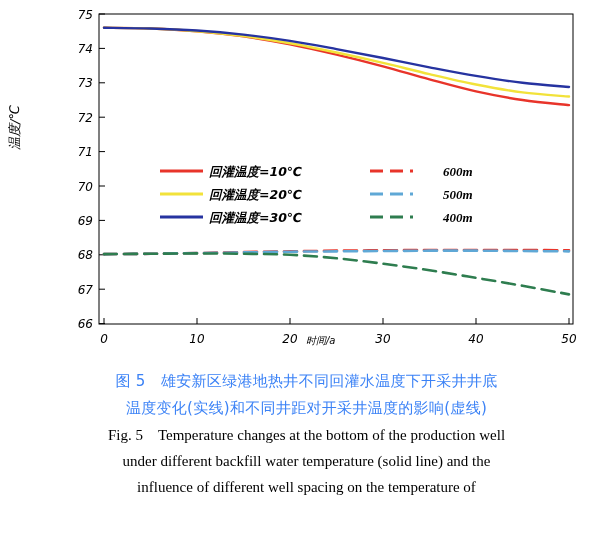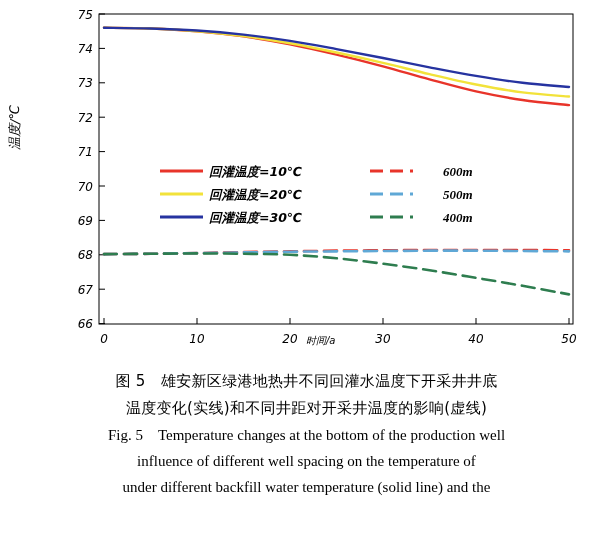--- a/index.html
+++ b/index.html
@@ -75,21 +75,21 @@
     position: absolute;
     left: 0;
     top: 366px;
     width: 613px;
     text-align: center;
   }
   .cap-line-cn {
     font-family: "DejaVu Sans", sans-serif;
     font-size: 15px;
     line-height: 27px;
-    color: #000000;
+    color: #3b82f6;
     letter-spacing: 0.3px;
   }
   .cap-line-en {
     font-family: "Liberation Serif", serif;
     font-size: 15px;
     line-height: 26px;
     color: #000;
   }
   #caption-cn-1 { margin-top: 2px; }
   #caption-en-1 { }
@@ -189,17 +189,17 @@
     </svg>
 
     <div class="axis-title" id="y-axis-title">温度/℃</div>
     <div class="axis-title" id="x-axis-title">时间/a</div>
   </div>
 
   <div id="caption">
     <div class="cap-line-cn" id="caption-cn-1">图 5　雄安新区绿港地热井不同回灌水温度下开采井井底</div>
     <div class="cap-line-cn" id="caption-cn-2">温度变化(实线)和不同井距对开采井温度的影响(虚线)</div>
     <div class="cap-line-en" id="caption-en-1">Fig. 5　Temperature changes at the bottom of the production well</div>
+    <div class="cap-line-en" id="caption-en-2">under different backfill water temperature (solid line) and the</div>
     <div class="cap-line-en" id="caption-en-3">influence of different well spacing on the temperature of</div>
-    <div class="cap-line-en" id="caption-en-2">under different backfill water temperature (solid line) and the</div>
   </div>
 
 </div>
 
 </body></html>

